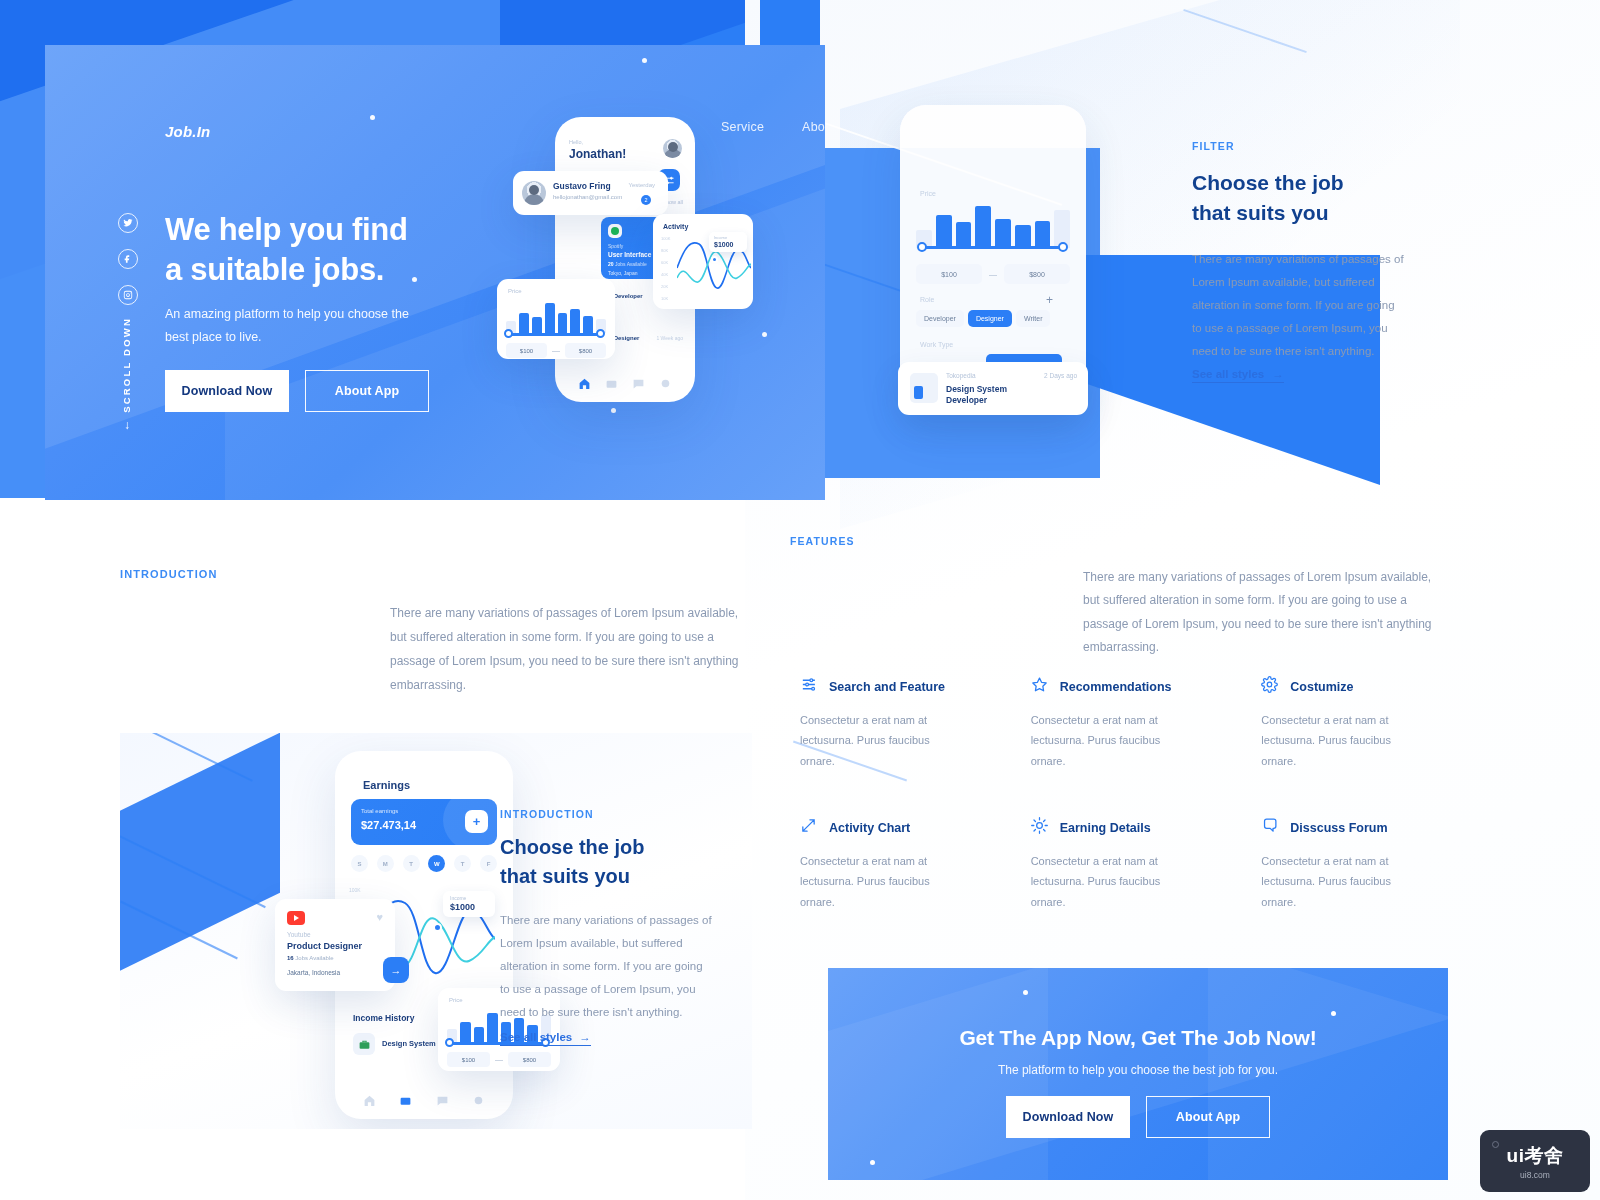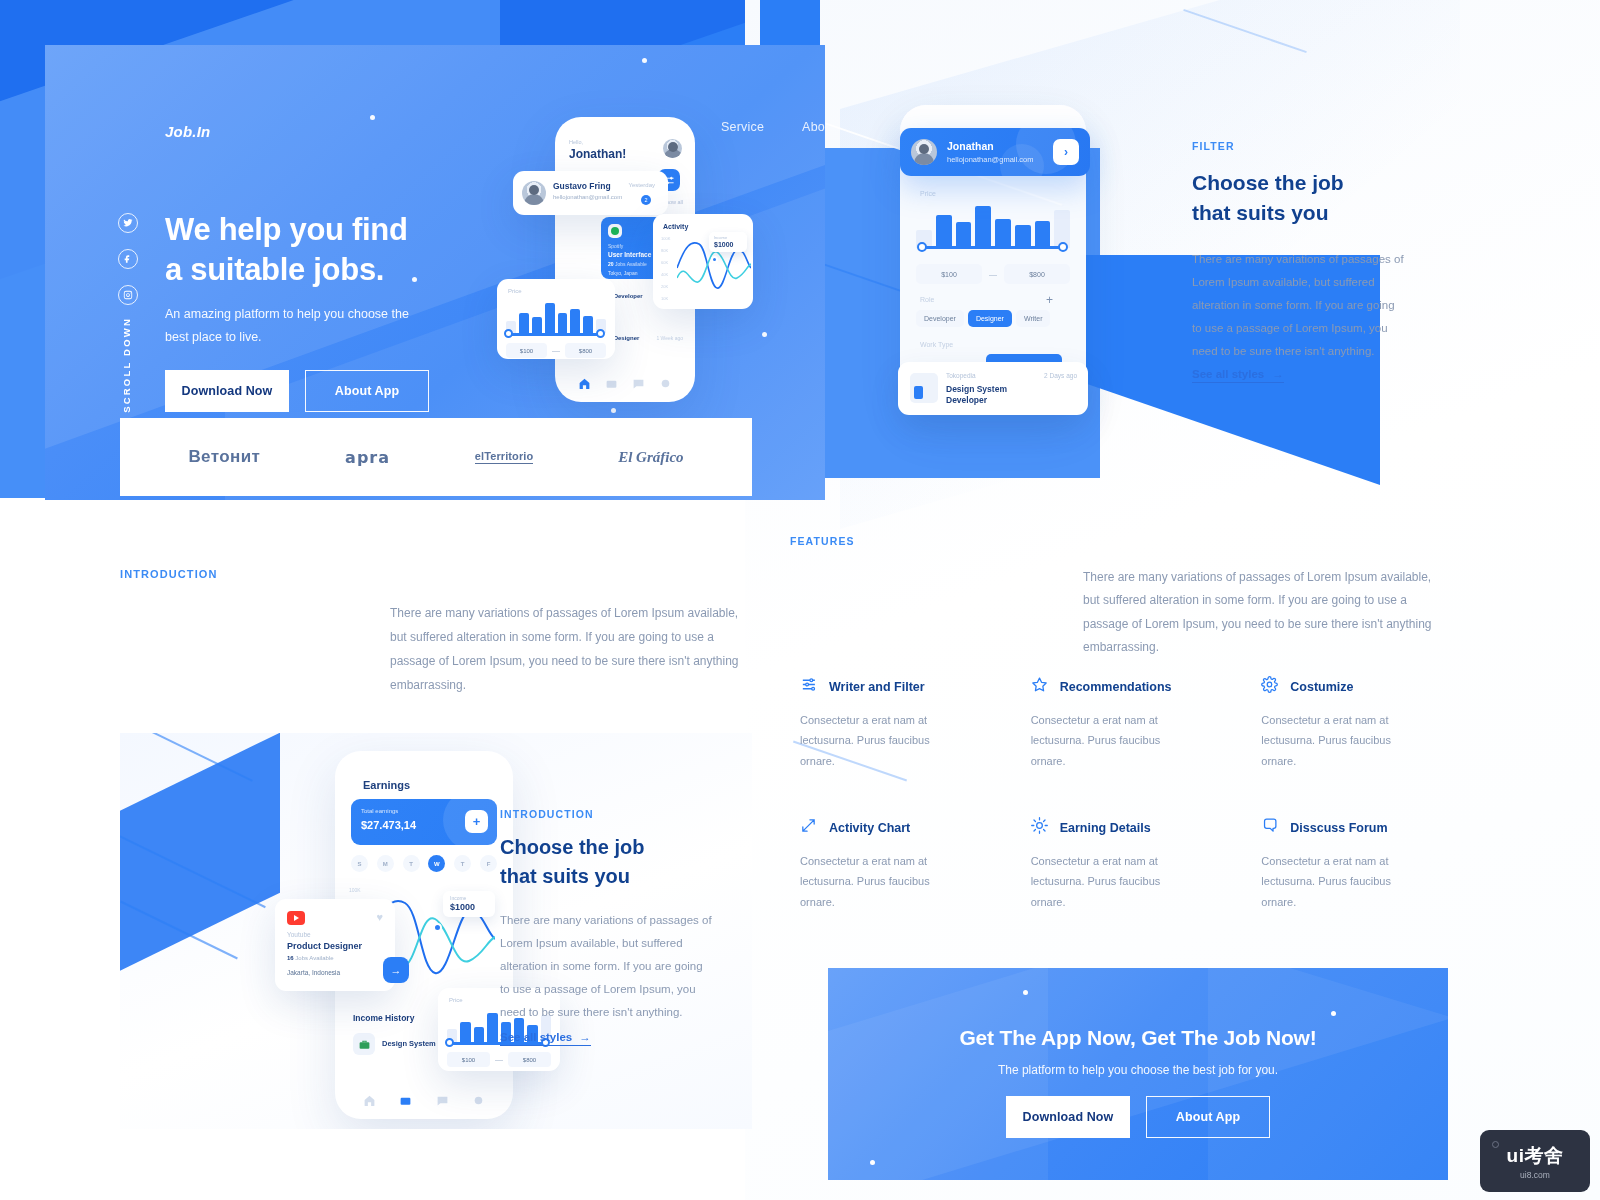--- a/index.html
+++ b/index.html
@@ -490,26 +490,20 @@
       <div class="pc-knob" style="left:7px;"></div>
       <div class="pc-knob" style="left:99px;"></div>
       <div class="pc-inputs" style="width:100px;">
         <div class="pc-in">$100</div>
         <div class="pc-dash">—</div>
         <div class="pc-in">$800</div>
       </div>
     </div>
   </div>
 
-  <div class="brands">
-    <div class="brand brand-1">Ветонит</div>
-    <div class="brand brand-2">apra</div>
-    <div class="brand brand-3">elTerritorio</div>
-    <div class="brand brand-4">El Gráfico</div>
-  </div>
 
   <div class="intro-kicker">INTRODUCTION</div>
   <div class="intro-p">There are many variations of passages of Lorem Ipsum available, but suffered alteration in some form. If you are going to use a passage of Lorem Ipsum, you need to be sure there isn't anything embarrassing.</div>
 
   <div class="showcase">
     <div class="sc-blue-a"></div>
     <div class="sc-line" style="left:-10px;top:14px;width:150px;transform:rotate(26deg);"></div>
     <div class="sc-line" style="left:-16px;top:136px;width:170px;transform:rotate(26deg);"></div>
     <div class="sc-line" style="left:-6px;top:196px;width:130px;transform:rotate(26deg);"></div>
     <div class="sc-blue-b"></div>
@@ -645,28 +639,20 @@
   <div class="fp-role-lbl">Role</div>
   <div class="fp-plus">+</div>
   <div class="fp-roles">
     <div class="fp-role">Developer</div>
     <div class="fp-role on">Designer</div>
     <div class="fp-role">Writer</div>
   </div>
   <div class="fp-wt-lbl">Work Type</div>
   <div class="fp-wt-bar"></div>
 
-  <div class="jon-card">
-    <div class="jon-blob"></div>
-      <div class="jon-blob2"></div>
-    <div class="avatar"></div>
-    <div class="jon-name">Jonathan</div>
-    <div class="jon-mail">hellojonathan@gmail.com</div>
-    <div class="jon-go">›</div>
-  </div>
 
   <div class="tokocard">
     <div class="tk-ico"></div>
     <div class="tk-src">Tokopedia</div>
     <div class="tk-when">2 Days ago</div>
     <div class="tk-role">Design System<br>Developer</div>
   </div>
 
   <div class="flt-kicker">FILTER</div>
   <div class="flt-h2">Choose the job<br>that suits you</div>
@@ -683,21 +669,21 @@
     <div class="feat-item">
       <div class="fi-head">
         <span class="fi-ico">
           <svg viewBox="0 0 24 24">
               <path d="M4 6h10M18 6h3M4 12h4M12 12h9M4 18h13M20 18h1"></path>
               <circle cx="16" cy="6" r="2"></circle>
               <circle cx="10" cy="12" r="2"></circle>
               <circle cx="18.5" cy="18" r="2"></circle>
             </svg>
         </span>
-        <span class="fi-title">Writer and Filter</span>
+        <span class="fi-title">Search and Feature</span>
       </div>
       <div class="fi-desc">Consectetur a erat nam at lectusurna. Purus faucibus ornare.</div>
     </div>
     <div class="feat-item">
       <div class="fi-head">
         <span class="fi-ico">
           <svg viewBox="0 0 24 24">
               <path d="M12 3l2.9 5.9 6.5.9-4.7 4.6 1.1 6.5L12 17.8 6.2 20.9l1.1-6.5L2.6 9.8l6.5-.9z" stroke-linejoin="round"></path>
             </svg>
         </span>

